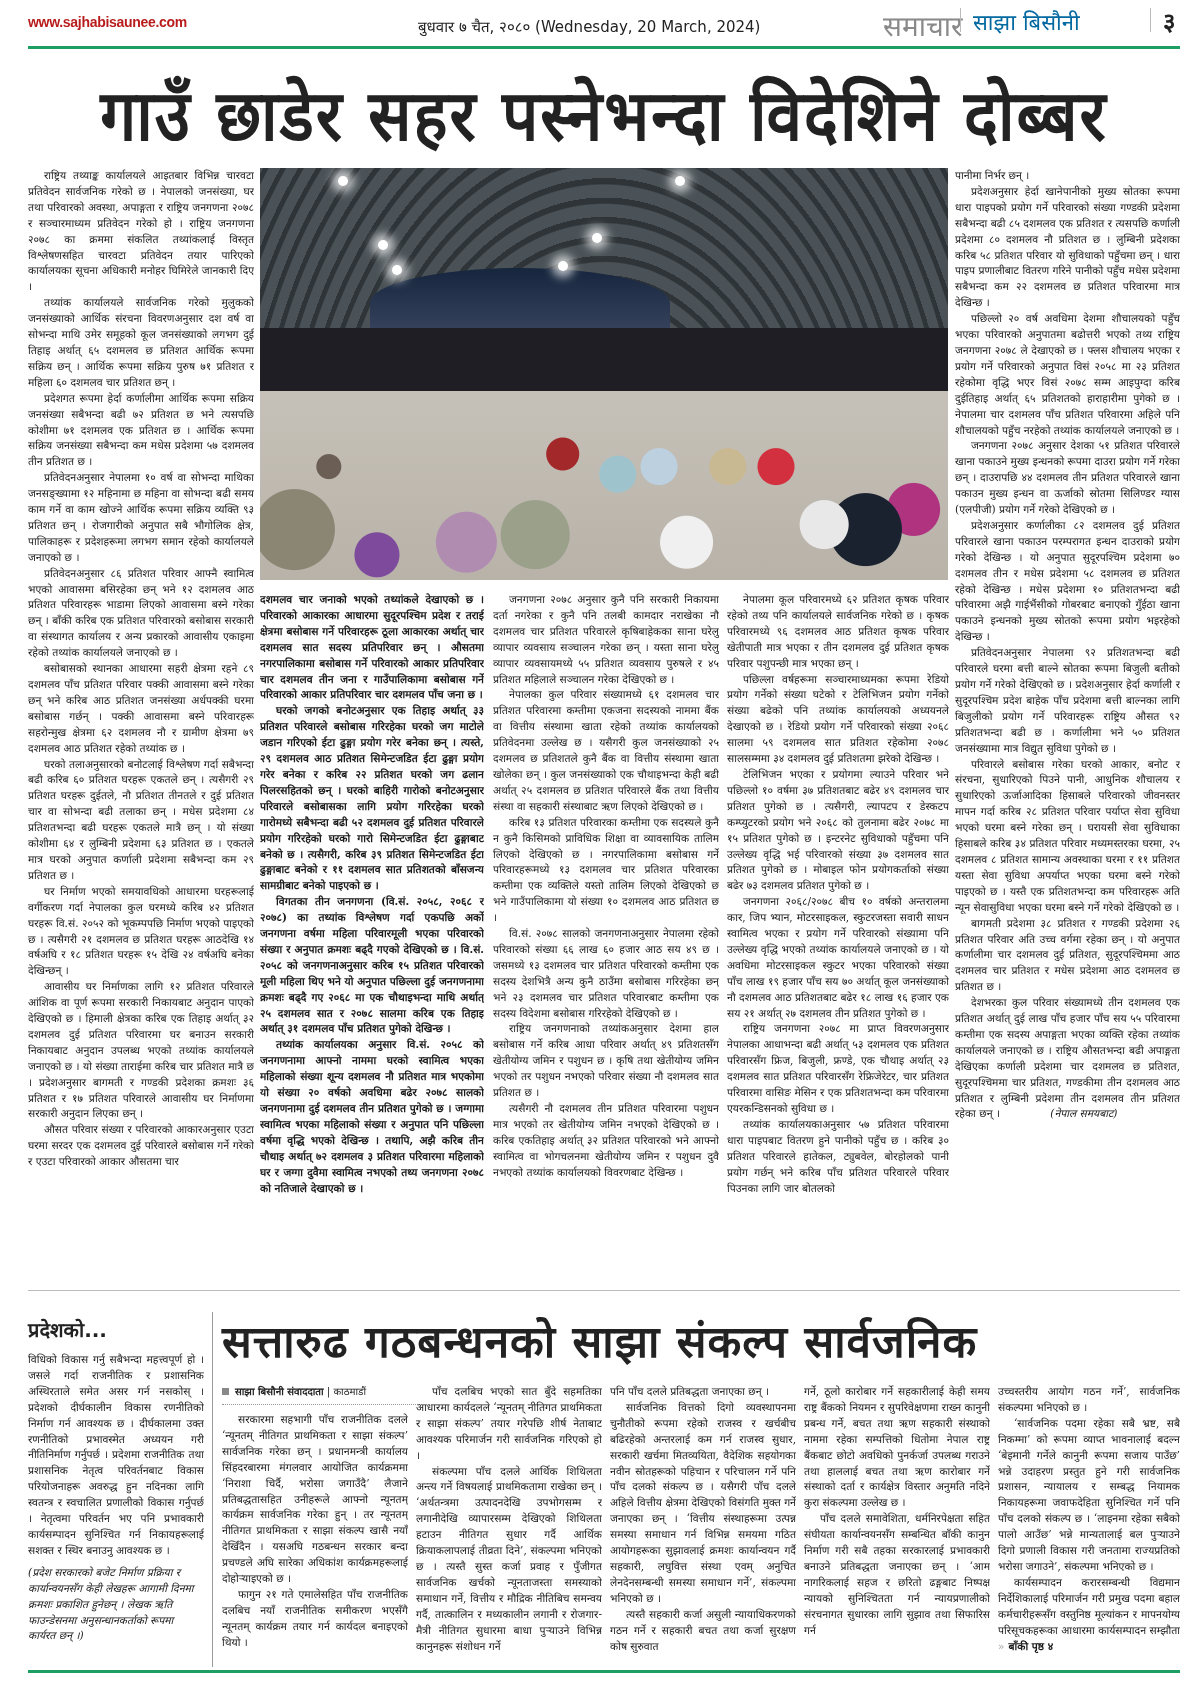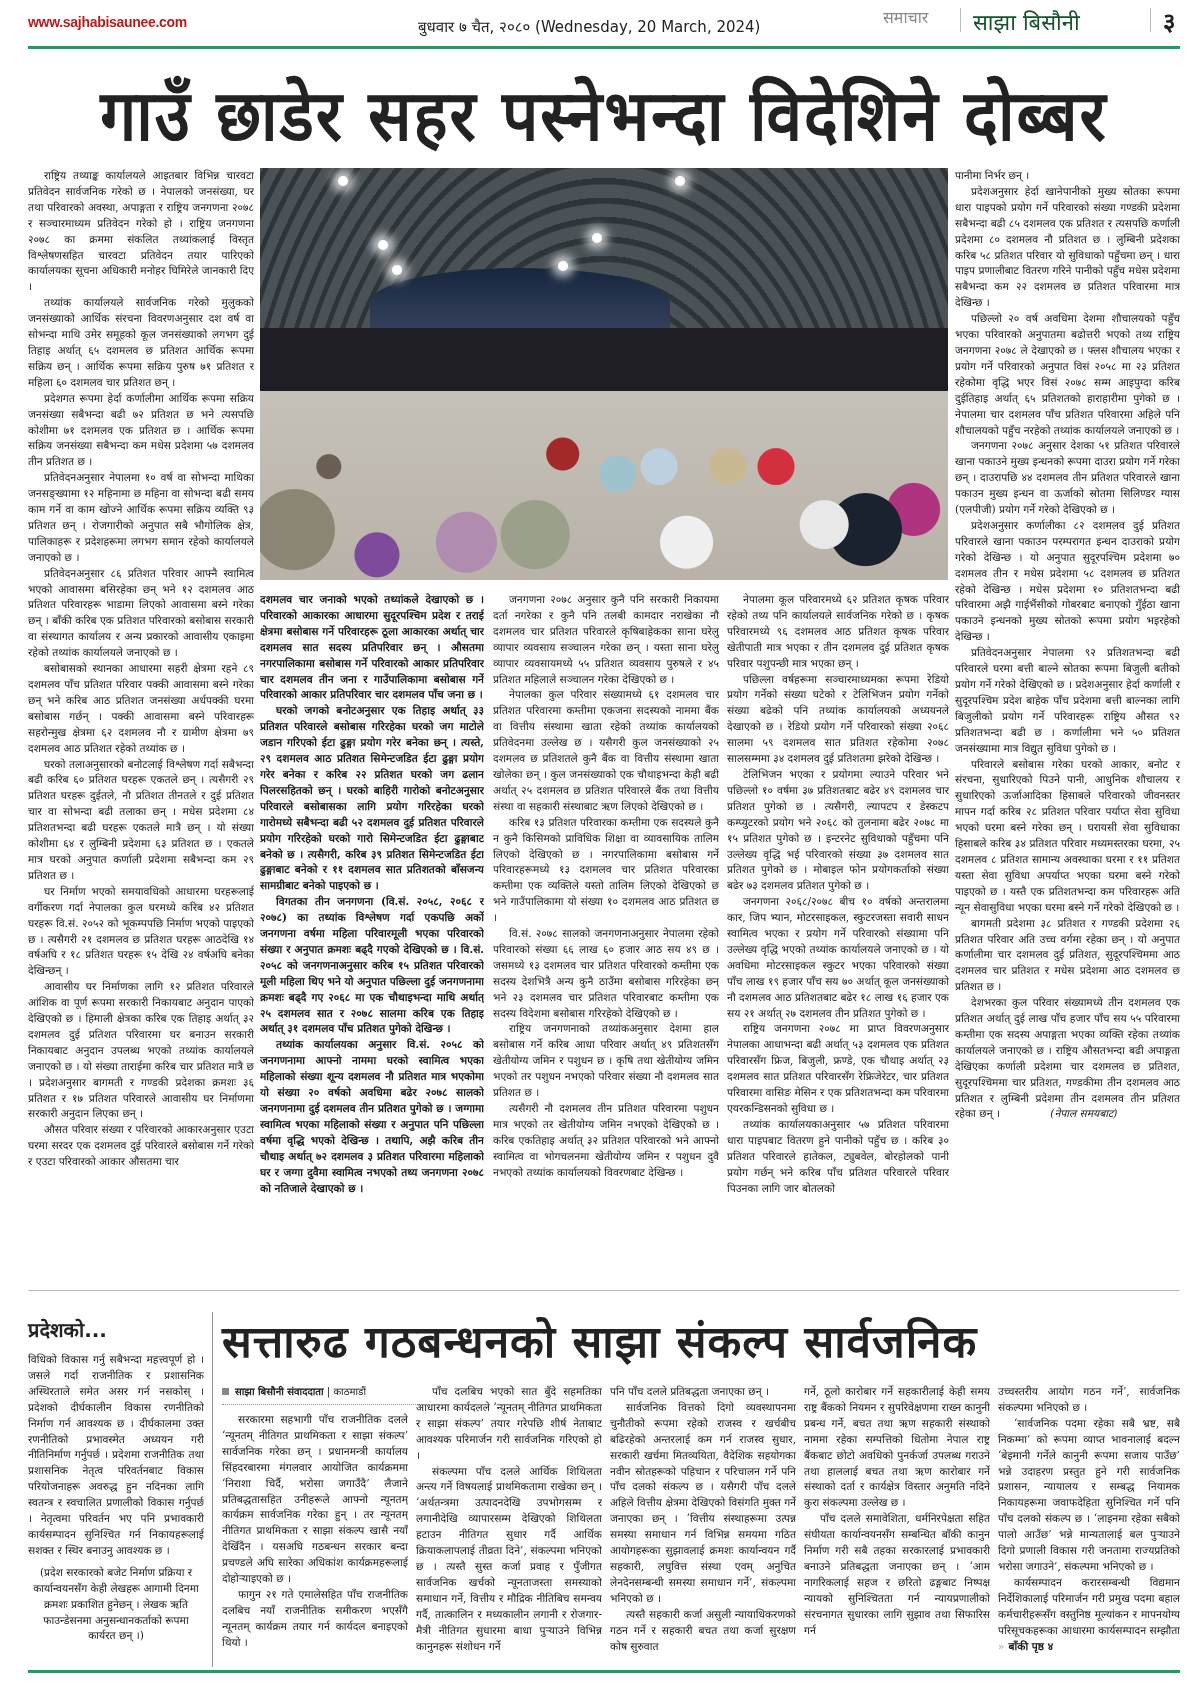--- a/index.html
+++ b/index.html
@@ -1,21 +1,21 @@
 <!DOCTYPE html>
 <html><head>
 <meta charset="utf-8">
 <style>
   * { box-sizing: border-box; margin: 0; padding: 0; }
   body { width: 1200px; height: 1686px; background: #ffffff; font-family: "DejaVu Serif", serif; color: #1c1c1c; overflow: hidden; position: relative; }
   .masthead { position: absolute; left: 28px; top: 0; width: 1152px; height: 40px; }
   .site-url { position: absolute; left: 0; top: 14px; font-family: "Liberation Sans", sans-serif; font-size: 14px; color: #b91c1c; font-weight: bold; letter-spacing: -0.3px; }
   .date-line { position: absolute; left: 390px; top: 16px; font-family: "DejaVu Sans", sans-serif; font-size: 15px; color: #222; }
-  .section-name { position: absolute; left: 855px; top: 6px; font-family: "DejaVu Sans", sans-serif; font-size: 16px; color: #8a8a8a; }
-  .brand { position: absolute; left: 945px; top: 6px; font-family: "DejaVu Sans", sans-serif; font-size: 22px; color: #14532d; }
+  .section-name { position: absolute; left: 855px; top: 6px; font-family: "DejaVu Sans", sans-serif; font-size: 28px; color: #8a8a8a; }
+  .brand { position: absolute; left: 945px; top: 6px; font-family: "DejaVu Sans", sans-serif; font-size: 22px; color: #0369a1; }
   .sep { position: absolute; top: 8px; width: 1px; height: 24px; background: #bbb; }
   .page-num { position: absolute; left: 1135px; top: 4px; font-family: "DejaVu Sans", sans-serif; font-size: 24px; font-weight: bold; color: #222; }
   .rule-green { position: absolute; left: 28px; width: 1152px; height: 3px; background: #1f9e64; }
   .headline { position: absolute; left: 28px; top: 76px; width: 1152px; text-align: center; font-family: "DejaVu Sans", sans-serif; font-weight: bold; font-size: 64px; letter-spacing: 2px; color: #222; line-height: 80px; transform: scaleY(1.1); }
   .col { position: absolute; font-size: 10.6px; line-height: 15.9px; text-align: justify; color: #1a1a1a; overflow: hidden; }
   .col p { text-indent: 16px; }
   .photo { position: absolute; left: 260px; top: 168px; width: 688px; height: 412px; overflow: hidden; background: #2b2f33; }
   .roof { position: absolute; left: -60px; top: -220px; width: 808px; height: 560px; border-radius: 50%; background: repeating-radial-gradient(ellipse at 50% 100%, #4a5257 0px, #4a5257 9px, #2e3438 10px, #2e3438 14px); }
   .opening { position: absolute; left: 110px; top: 100px; width: 300px; height: 70px; background: linear-gradient(#16263d, #3a4560); border-radius: 50% 50% 0 0; }
   .floor { position: absolute; left: 0; top: 200px; width: 688px; height: 212px; background: linear-gradient(#c8c3ba, #b8b2a9); }
@@ -35,21 +35,21 @@
       radial-gradient(circle at 88% 80%, #1a2230 0 36px, transparent 37px),
       radial-gradient(circle at 95% 72%, #b03380 0 26px, transparent 27px),
       linear-gradient(#1e1e24 0 25%, transparent 25%); }
   .light { position: absolute; width: 10px; height: 10px; border-radius: 50%; background: #fff; box-shadow: 0 0 10px 6px rgba(255,255,255,0.7); }
   .divider-v { position: absolute; width: 1px; background: #999; }
   .kicker { position: absolute; left: 28px; top: 1316px; font-family: "DejaVu Sans", sans-serif; font-size: 20px; font-weight: bold; color: #222; }
   .headline2 { position: absolute; left: 222px; top: 1314px; width: 958px; font-family: "DejaVu Sans", sans-serif; font-size: 44px; font-weight: bold; color: #222; letter-spacing: 1px; line-height: 56px; }
   .byline { position: absolute; left: 222px; top: 1384px; width: 200px; font-family: "DejaVu Sans", sans-serif; font-size: 10px; color: #222; padding-bottom: 6px; border-bottom: 1px dotted #999; }
   .byline .sq { display: inline-block; width: 7px; height: 7px; background: #888; margin-right: 6px; }
   .byline b { font-weight: bold; }
-  .italic-note { text-align: center; margin-top: 6px; }
+  .italic-note { font-style: italic; text-align: left; margin-top: 6px; }
   .continued { font-family: "DejaVu Sans", sans-serif; font-weight: bold; }
   .continued .arr { color: #aaa; font-weight: normal; margin-right: 4px; }
   .credit { font-style: italic; padding-left: 47px; }
 </style>
 </head>
 <body>
 
 <div class="masthead">
   <span class="site-url">www.sajhabisaunee.com</span>
   <span class="date-line">बुधवार ७ चैत, २०८० (Wednesday, 20 March, 2024)</span>

